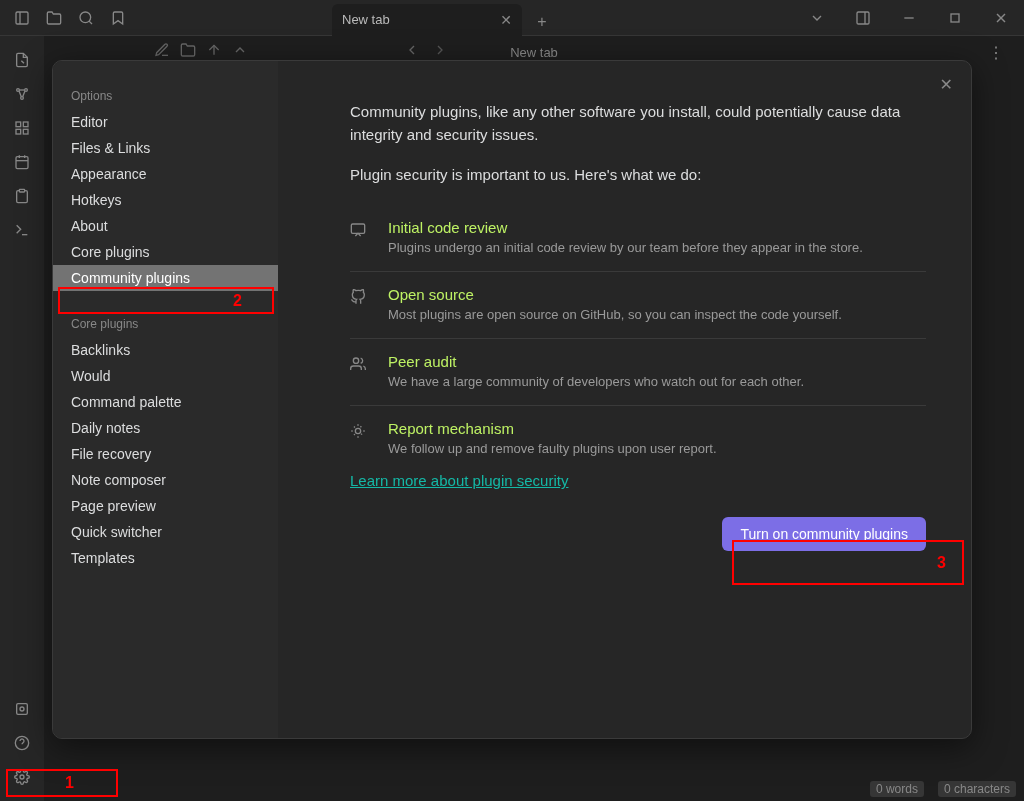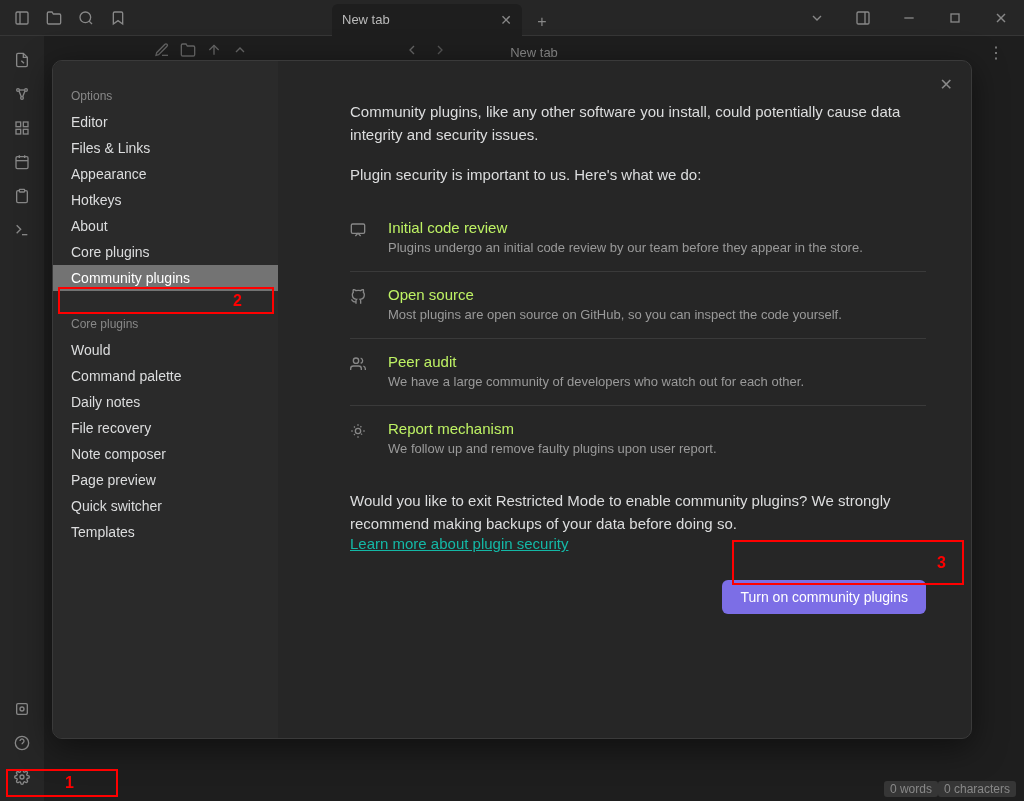--- a/index.html
+++ b/index.html
@@ -233,21 +233,21 @@
       font-size: 14px;
       cursor: pointer;
     }
     
     .statusbar {
       position: absolute;
       bottom: 0; right: 8px;
       height: 24px;
       display: flex;
       align-items: center;
-      gap: 0;
+      gap: 14px;
       color: #888;
       font-size: 12px;
     }
     .stat-pill {
       background: #363636;
       padding: 1px 6px;
       border-radius: 3px;
     }
     
     .annotation {
@@ -440,20 +440,21 @@
     <div class="sidebar-heading">Options</div>
     <div class="sidebar-item">Editor</div>
     <div class="sidebar-item">Files &amp; Links</div>
     <div class="sidebar-item">Appearance</div>
     <div class="sidebar-item">Hotkeys</div>
     <div class="sidebar-item">About</div>
     <div class="sidebar-item">Core plugins</div>
     <div class="sidebar-item active">Community plugins</div>
     <div class="sidebar-gap"></div>
     <div class="sidebar-heading">Core plugins</div>
+    <div class="sidebar-item">Backlinks</div>
     <div class="sidebar-item">Would</div>
     <div class="sidebar-item">Command palette</div>
     <div class="sidebar-item">Daily notes</div>
     <div class="sidebar-item">File recovery</div>
     <div class="sidebar-item">Note composer</div>
     <div class="sidebar-item">Page preview</div>
     <div class="sidebar-item">Quick switcher</div>
     <div class="sidebar-item">Templates</div>
   </div>
   <div class="modal-content">
@@ -496,21 +497,20 @@
         <div class="sec-icon"><svg viewBox="0 0 24 24" fill="none" stroke="currentColor" stroke-width="2">
               <circle cx="12" cy="12" r="4"></circle>
               <path d="M12 2v2m0 16v2m10-10h-2M4 12H2m15.07-7.07l-1.41 1.41M7.34 16.66l-1.41 1.41m0-12.73l1.41 1.41m9.32 9.32l1.41 1.41"></path>
             </svg></div>
         <div class="sec-text">
           <h3>Report mechanism</h3>
           <p>We follow up and remove faulty plugins upon user report.</p>
         </div>
       </div>
     </div>
-    <p class="exit-para">Would you like to exit Restricted Mode to enable community plugins? We strongly recommend making backups of your data before doing so.</p>
     <a class="learn-link">Learn more about plugin security</a>
     <button class="turn-on-btn">Turn on community plugins</button>
   </div>
 </div>
 
 <div class="statusbar">
   <span class="stat-pill">0 words</span>
   <span class="stat-pill">0 characters</span>
 </div>
 

